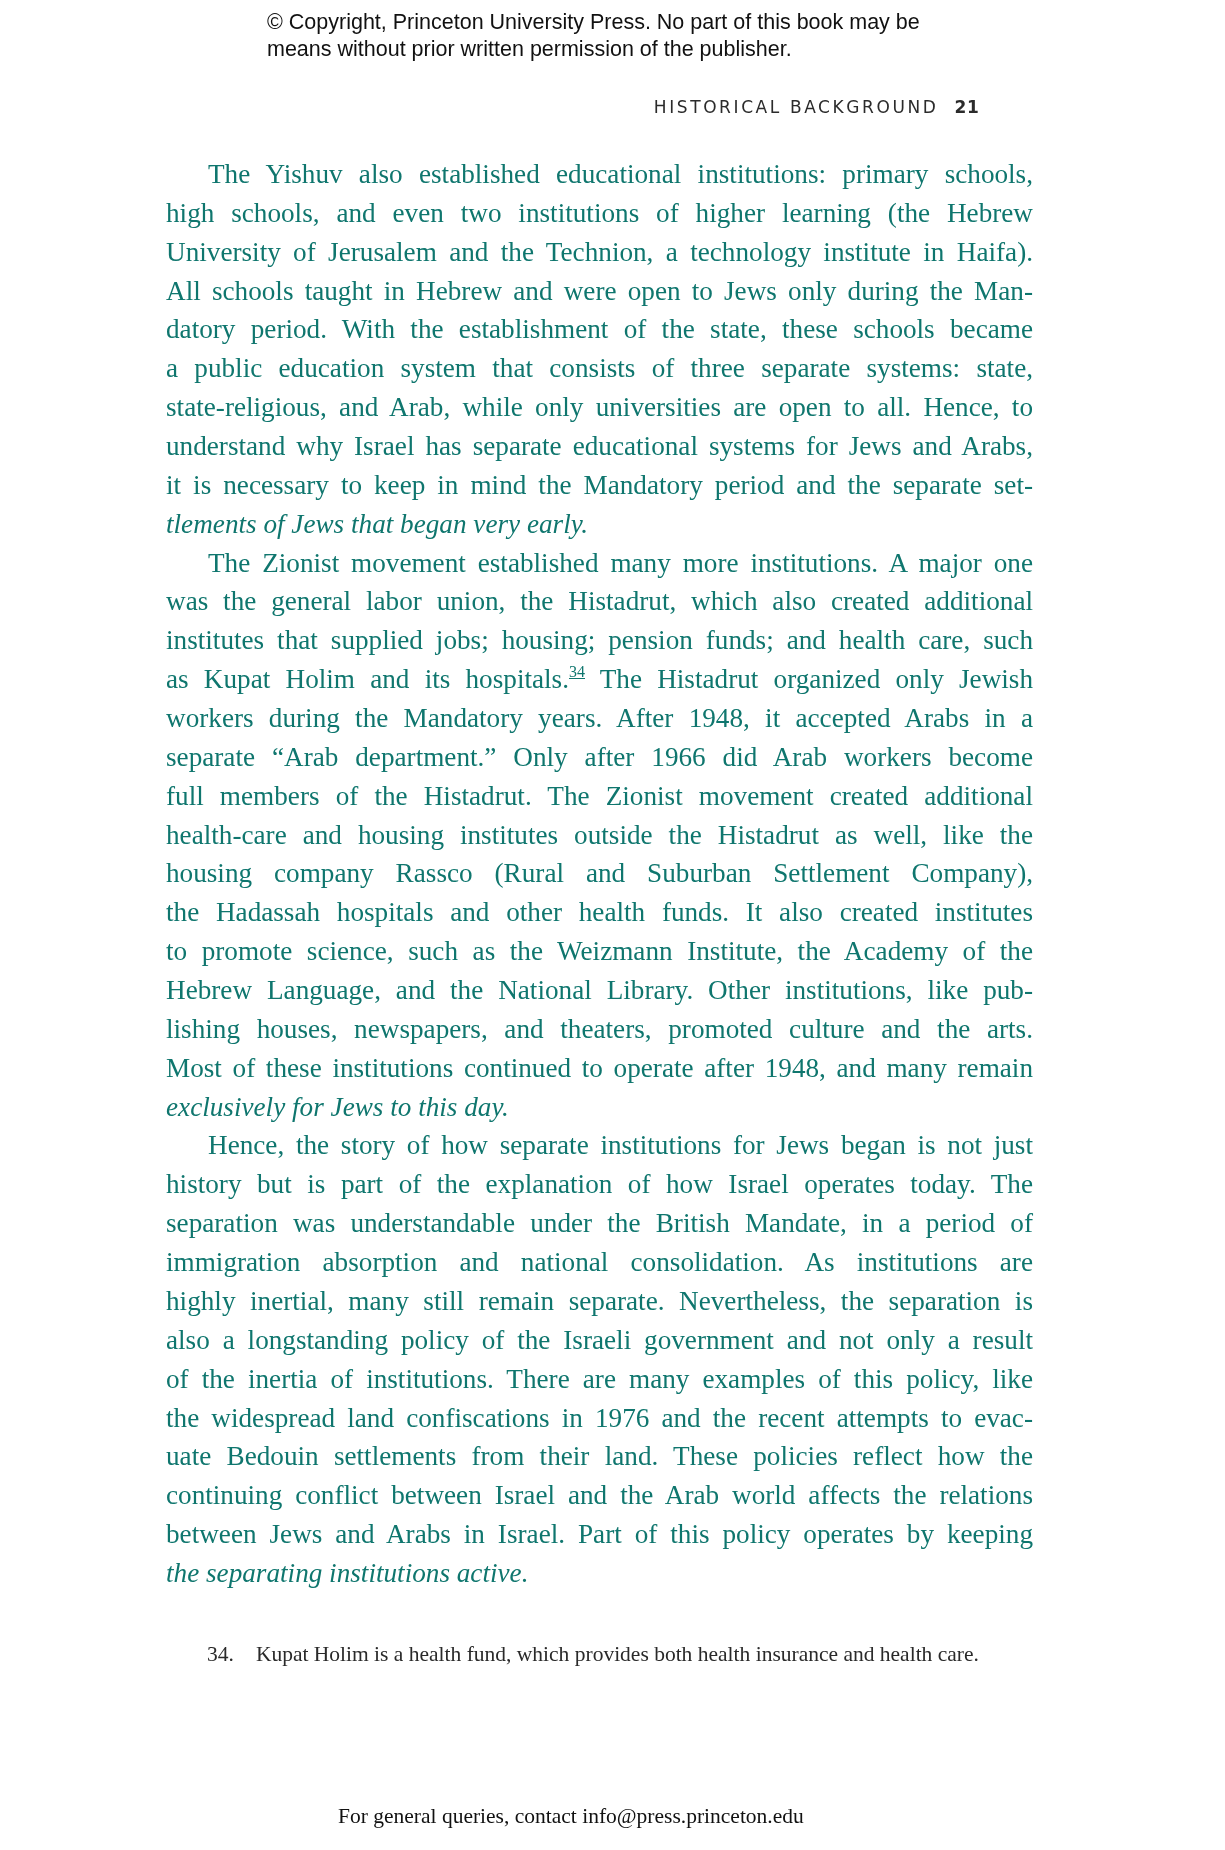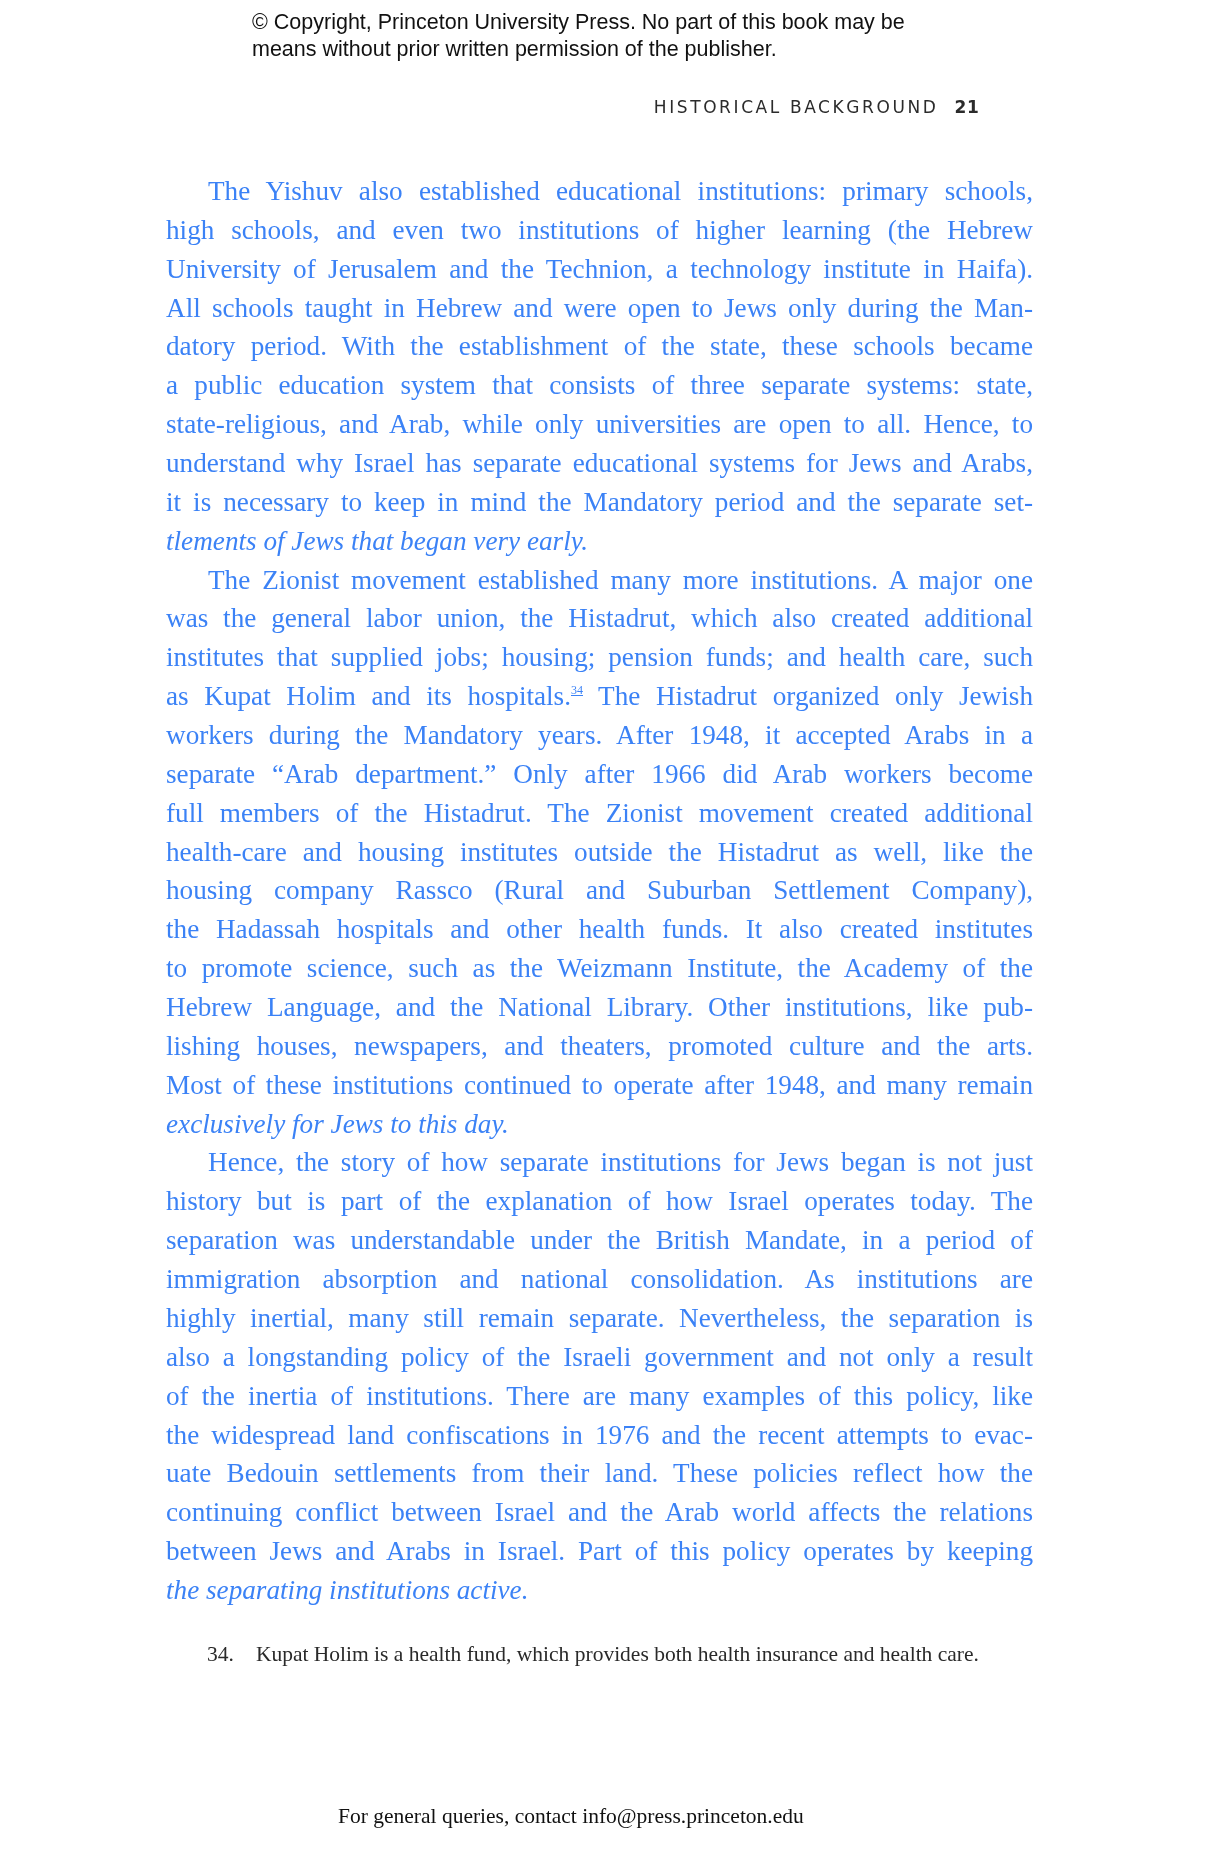--- a/index.html
+++ b/index.html
@@ -1,40 +1,40 @@
 <!DOCTYPE html>
 <html><head>
 <meta charset="utf-8">
 <style>
   html, body { margin: 0; padding: 0; background: #ffffff; }
   body { width: 1225px; height: 1850px; position: relative; overflow: hidden; }
   .copyright {
-    position: absolute; left: 252px; top: 9px; width: 720px;
+    position: absolute; left: 267px; top: 9px; width: 720px;
     font-family: "Liberation Sans", sans-serif; font-size: 21.5px; line-height: 27px;
     color: #111111;
   }
   .copyright .cline { display: block; white-space: nowrap; }
   .running-head {
     position: absolute; left: 600px; top: 97px; width: 433px; text-align: center;
     font-family: "DejaVu Sans", sans-serif; font-size: 17px; letter-spacing: 2.6px;
     color: #2b2b2b; white-space: nowrap;
   }
   .running-head .page-num { font-weight: bold; letter-spacing: 0.5px; margin-left: 16px; }
   .body-text {
-    position: absolute; left: 166px; top: 172px; width: 867px;
+    position: absolute; left: 166px; top: 155px; width: 867px;
     font-family: "Liberation Serif", serif; font-size: 27.2px; line-height: 38.86px;
-    color: #3b82f6;
+    color: #0f766e;
   }
   .line {
     display: block; height: 38.86px; white-space: nowrap;
     text-align: justify; text-align-last: justify;
   }
   .line.indent { padding-left: 42px; }
   .line.last { text-align-last: left; font-style: italic; }
-  sup.fnref { font-size: 12px; line-height: 0; vertical-align: 11px; text-decoration: underline; }
+  sup.fnref { font-size: 16px; line-height: 0; vertical-align: 11px; text-decoration: underline; }
   .footnote {
     position: absolute; left: 207px; top: 1640px; width: 830px;
     font-family: "Liberation Serif", serif; font-size: 21.5px; line-height: 28px;
     color: #2a2a2a; white-space: nowrap;
   }
   .footnote .fn-num { margin-right: 22px; }
   .footer {
     position: absolute; left: 338px; top: 1803px; width: 430px;
     font-family: Liberation Serif, serif; font-size: 21.5px; line-height: 26px;
     color: #111111; white-space: nowrap;

